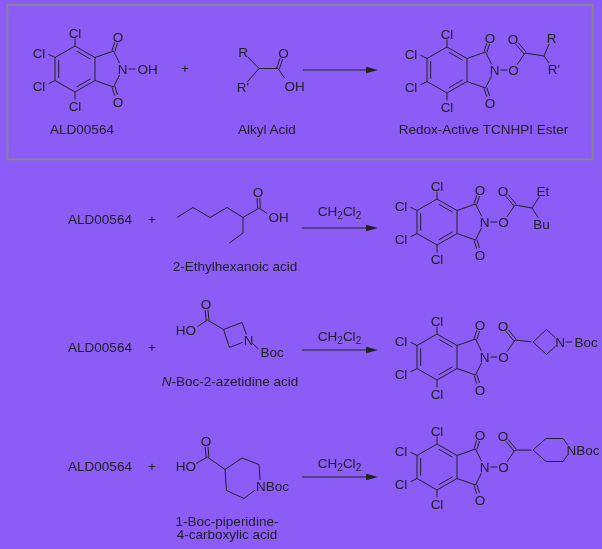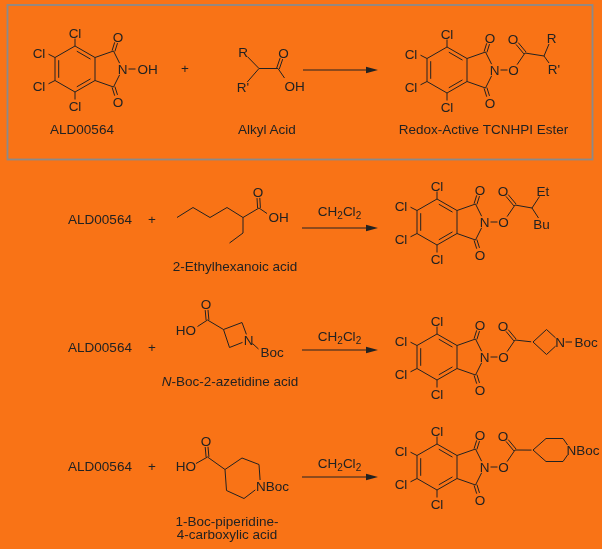--- a/index.html
+++ b/index.html
@@ -1,16 +1,16 @@
 <!DOCTYPE html>
 <html><head>
 <meta charset="utf-8">
 <style>
   html,body{margin:0;padding:0;background:#ffffff;}
-  .canvas{position:relative;width:602px;height:549px;background:#f97316;overflow:hidden;}
+  .canvas{position:relative;width:602px;height:549px;background:#8b5cf6;overflow:hidden;}
   svg{display:block;}
   .bond{fill:none;stroke:#222222;stroke-width:1;stroke-linecap:butt;stroke-linejoin:miter;}
   .head{fill:#222222;stroke:none;}
   .box{fill:none;stroke:#8a8a8a;stroke-width:1.8;}
   .t{font-family:"Liberation Sans",sans-serif;font-size:13.5px;fill:#222222;}
   .mid{text-anchor:middle;}
   .end{text-anchor:end;}
   .sub{font-size:10px;}
   .it{font-style:italic;}
 </style>

